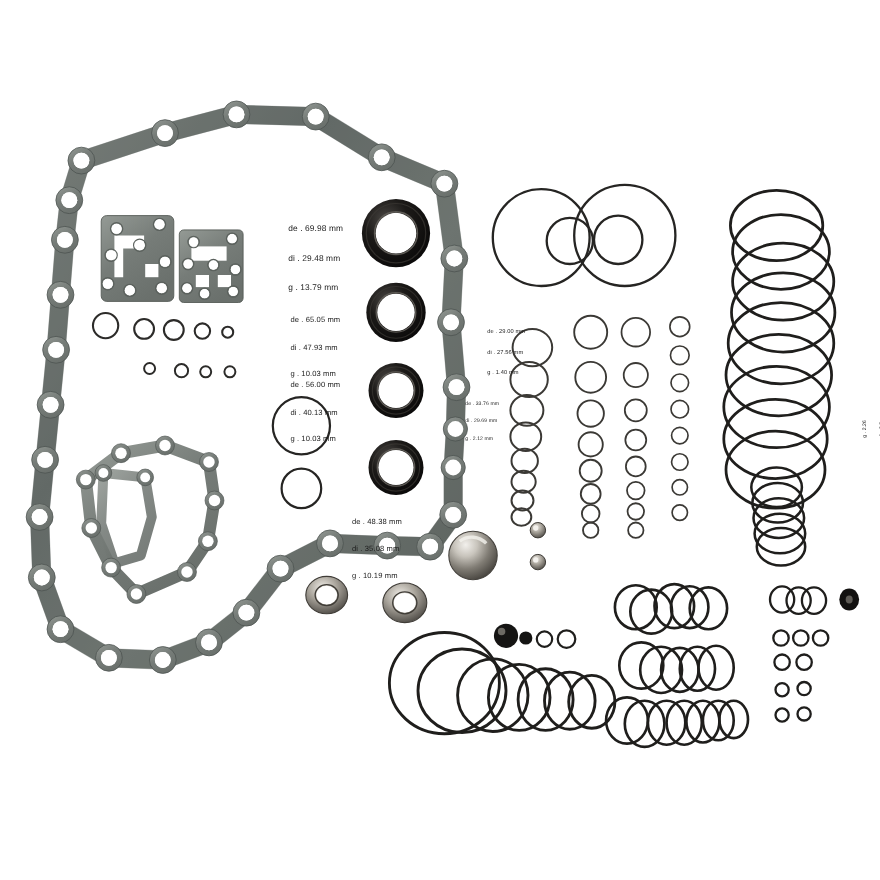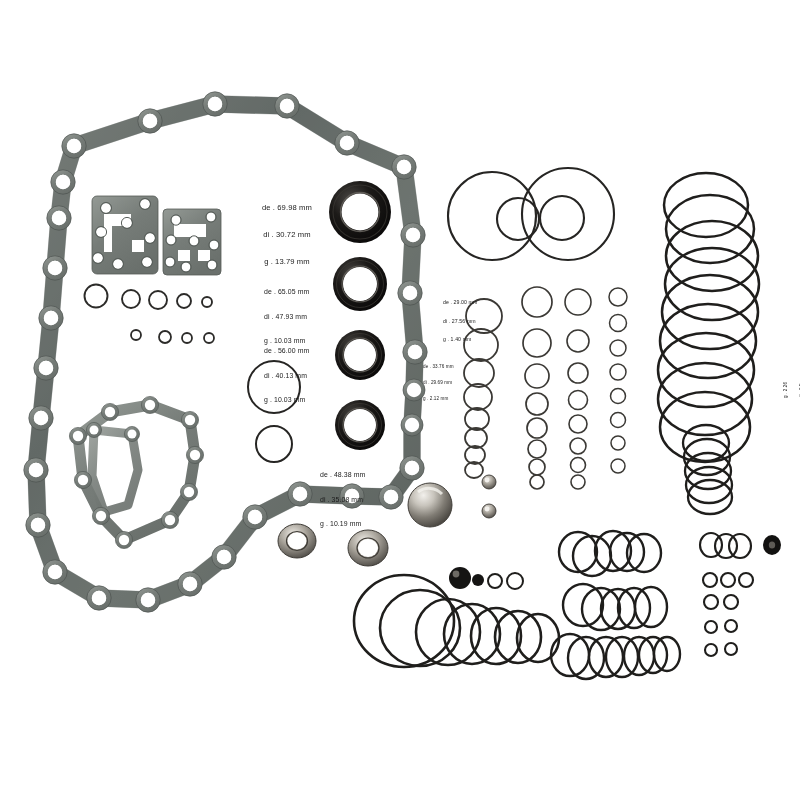--- a/index.html
+++ b/index.html
@@ -499,23 +499,23 @@
       <circle cx="711" cy="650" r="6"></circle>
       <circle cx="731" cy="649" r="6"></circle>
     </g>
     <g>
       <ellipse cx="772" cy="545" rx="9" ry="10" fill="#121110"></ellipse>
       <ellipse cx="772" cy="545" rx="3.2" ry="3.6" fill="#5e5b56"></ellipse>
     </g>
 
   </svg>
 
-  <div class="spec-label sz-big" style="left:262px;top:186px;text-align:center;">
+  <div class="spec-label sz-big" style="left:262px;top:186px;">
     <span class="ln">de . 69.98 mm</span>
-    <span class="ln">di . 30.72 mm</span>
+    <span class="ln">di . 29.48 mm</span>
     <span class="ln">g . 13.79 mm</span>
   </div>
 
   <div class="spec-label sz-mid" style="left:264px;top:272px;">
     <span class="ln">de . 65.05 mm</span>
     <span class="ln">di . 47.93 mm</span>
     <span class="ln">g . 10.03 mm</span>
   </div>
 
   <div class="spec-label sz-mid" style="left:264px;top:331px;">

